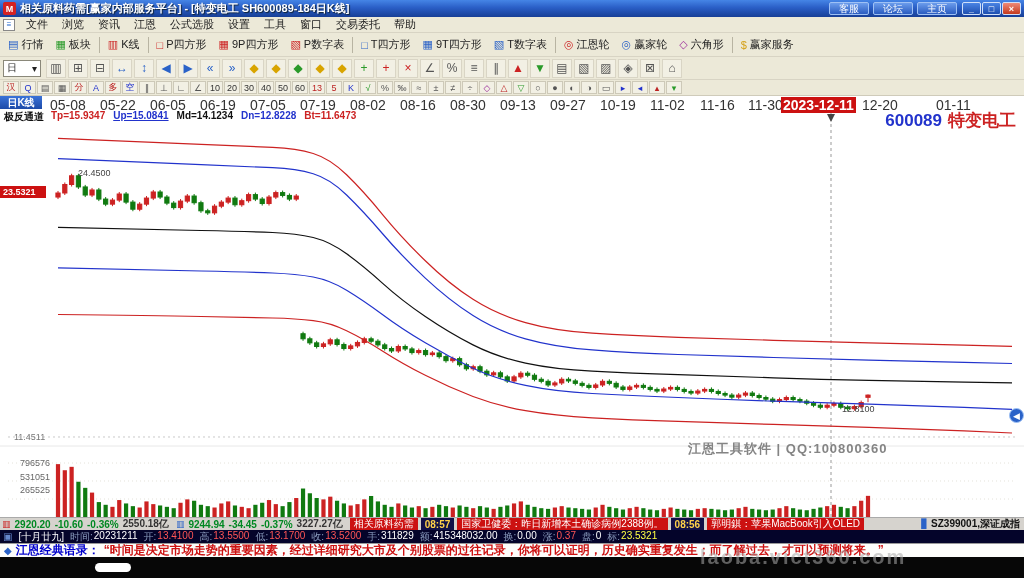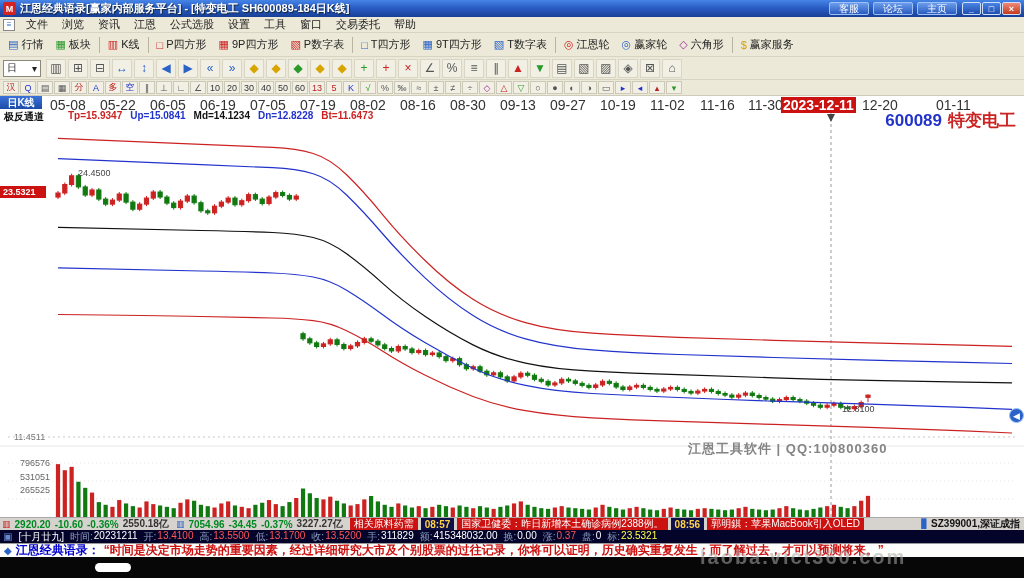--- a/index.html
+++ b/index.html
@@ -35,21 +35,21 @@
 
 #toolbar-small{position:absolute;top:80px;left:0;width:1024px;height:16px;background:#ece9d8;border-bottom:1px solid #cfcbba;display:flex;align-items:center;padding-left:2px}
 .tb3-btn{min-width:16px;height:13px;font-size:9px;display:inline-flex;align-items:center;justify-content:center;border:1px solid #cdc9b8;background:#f2f0e4;margin-left:1px;padding:0 1px;cursor:default}
 
 
 #chart-region{position:absolute;top:96px;left:0;width:1024px;height:421px;background:#fff;overflow:hidden}
 #period-tag{position:absolute;top:0;left:0;width:42px;height:13px;background:linear-gradient(#3a72d8,#1c4aa8);color:#fff;font-size:10px;font-weight:bold;display:flex;align-items:center;justify-content:center;z-index:5}
 #date-ruler{position:absolute;top:0;left:0;width:1024px;height:13px;z-index:4}
 .date-label{position:absolute;top:1px;font-size:14px;color:#333;white-space:nowrap}
 .date-label.current{background:#cc1111;color:#fff;padding:0 2px;font-weight:bold}
-#indicator-row{position:absolute;top:14px;left:4px;height:12px;font-size:10px;display:flex;gap:24px;z-index:4;background:rgba(255,255,255,.75)}
+#indicator-row{position:absolute;top:14px;left:4px;height:12px;font-size:10px;display:flex;gap:7px;z-index:4;background:rgba(255,255,255,.75)}
 #indicator-name{color:#111;font-weight:bold}
 .ind-val{font-weight:bold}
 #stock-id{position:absolute;top:13px;right:8px;font-size:17px;font-weight:bold;z-index:4}
 #stock-code{color:#2233cc;margin-right:6px}
 #stock-name{color:#cc2222}
 #chart-svg{position:absolute;top:0;left:0;z-index:1}
 .px-label{position:absolute;font-size:9px;color:#444;z-index:4;white-space:nowrap}
 #tag-left{position:absolute;top:90px;left:0;width:46px;height:12px;background:#cc1111;color:#fff;font-size:9px;font-weight:bold;display:flex;align-items:center;padding-left:3px;z-index:5}
 #label-high{top:72px;left:78px}
 #label-right-price{top:308px;left:842px}
@@ -90,21 +90,21 @@
 #wm2{position:absolute;top:452px;left:686px;font-size:44px;font-weight:bold;color:rgba(200,200,200,.55);letter-spacing:8px;text-shadow:1px 1px 2px rgba(100,100,100,.6)}
 #wm3{position:absolute;top:546px;left:700px;font-size:20px;font-weight:bold;color:rgba(170,170,170,.55);letter-spacing:2px}
 </style>
 </head>
 <body>
 
 <div id="app">
 
   <div id="titlebar">
     <span id="app-logo">M</span>
-    <span id="title-text">江恩经典语录[赢家内部服务平台] - [特变电工  SH600089-184日K线]</span>
+    <span id="title-text">相关原料药需[赢家内部服务平台] - [特变电工  SH600089-184日K线]</span>
     <span class="tb-btn">客服</span>
     <span class="tb-btn">论坛</span>
     <span class="tb-btn">主页</span>
     <span id="window-controls" style="display:flex">
         <span class="wc wc-min">_</span>
         <span class="wc wc-max">□</span>
         <span class="wc wc-close">×</span>
       </span>
   </div>
 
@@ -278,21 +278,21 @@
         <span class="date-label" style="left: 700px;">11-16</span>
         <span class="date-label" style="left: 748px;">11-30</span>
         <span class="date-label current" style="left: 781px;">2023-12-11</span>
         <span class="date-label" style="left: 862px;">12-20</span>
         <span class="date-label" style="left: 936px;">01-11</span>
       </div>
     <div id="indicator-row">
       <span id="indicator-name">极反通道</span>
       <span id="indicator-values" style="display:flex;gap:8px">
           <span class="ind-val" style="color: rgb(204, 34, 34);">Tp=15.9347</span>
-          <span class="ind-val" style="color: rgb(34, 51, 204);">Up=15.0841</span>
+          <span class="ind-val" style="color: rgb(34, 51, 204); text-decoration: underline;">Up=15.0841</span>
           <span class="ind-val" style="color: rgb(17, 17, 17);">Md=14.1234</span>
           <span class="ind-val" style="color: rgb(34, 51, 204);">Dn=12.8228</span>
           <span class="ind-val" style="color: rgb(204, 34, 34);">Bt=11.6473</span>
         </span>
     </div>
     <div id="stock-id">
       <span id="stock-code">600089</span><span id="stock-name">特变电工</span>
     </div>
     <svg id="chart-svg" width="1024" height="421">
         <line x1="8" y1="367" x2="1016" y2="367" stroke="#e4e2da" stroke-dasharray="1,3"></line>
@@ -681,21 +681,21 @@
   <div id="ticker-row">
       <span class="tk-seg">
         <span class="tk-icon" style="color: rgb(204, 34, 34);">▥</span>
         <span class="tk-val" style="color: rgb(0, 136, 34);">2920.20</span>
         <span class="tk-val" style="color: rgb(0, 136, 34);">-10.60</span>
         <span class="tk-val" style="color: rgb(0, 136, 34);">-0.36%</span>
         <span class="tk-val" style="color: rgb(51, 51, 51);">2550.18亿</span>
       </span>
       <span class="tk-seg">
         <span class="tk-icon" style="color: rgb(42, 98, 200);">▥</span>
-        <span class="tk-val" style="color: rgb(0, 136, 34);">7054.96</span>
+        <span class="tk-val" style="color: rgb(0, 136, 34);">9244.94</span>
         <span class="tk-val" style="color: rgb(0, 136, 34);">-34.45</span>
         <span class="tk-val" style="color: rgb(0, 136, 34);">-0.37%</span>
         <span class="tk-val" style="color: rgb(51, 51, 51);">3227.27亿</span>
       </span>
       <span class="tk-news red">相关原料药需</span>
       <span class="tk-news time">08:57</span>
       <span class="tk-news red">国家卫健委：昨日新增本土确诊病例2388例。</span>
       <span class="tk-news time">08:56</span>
       <span class="tk-news red">郭明錤：苹果MacBook引入OLED</span>
       <span class="tk-right">

